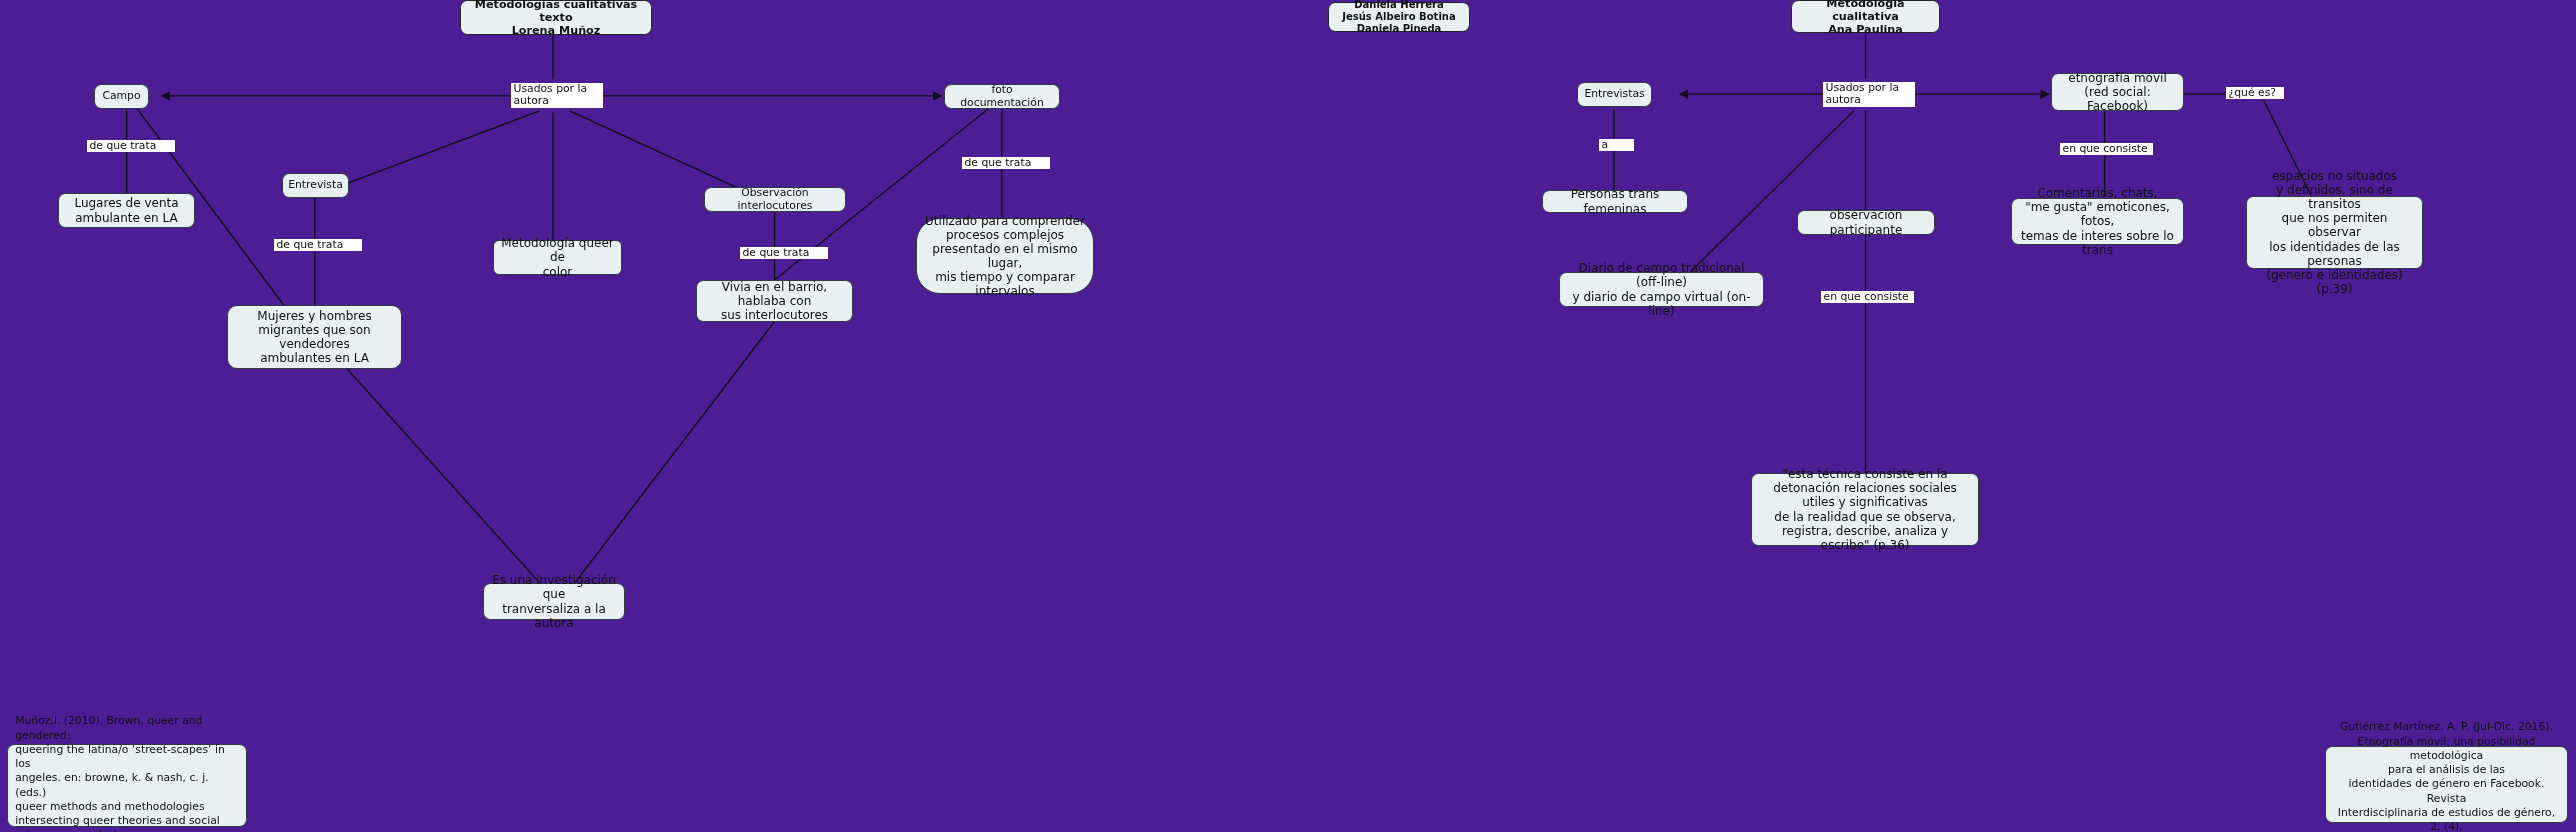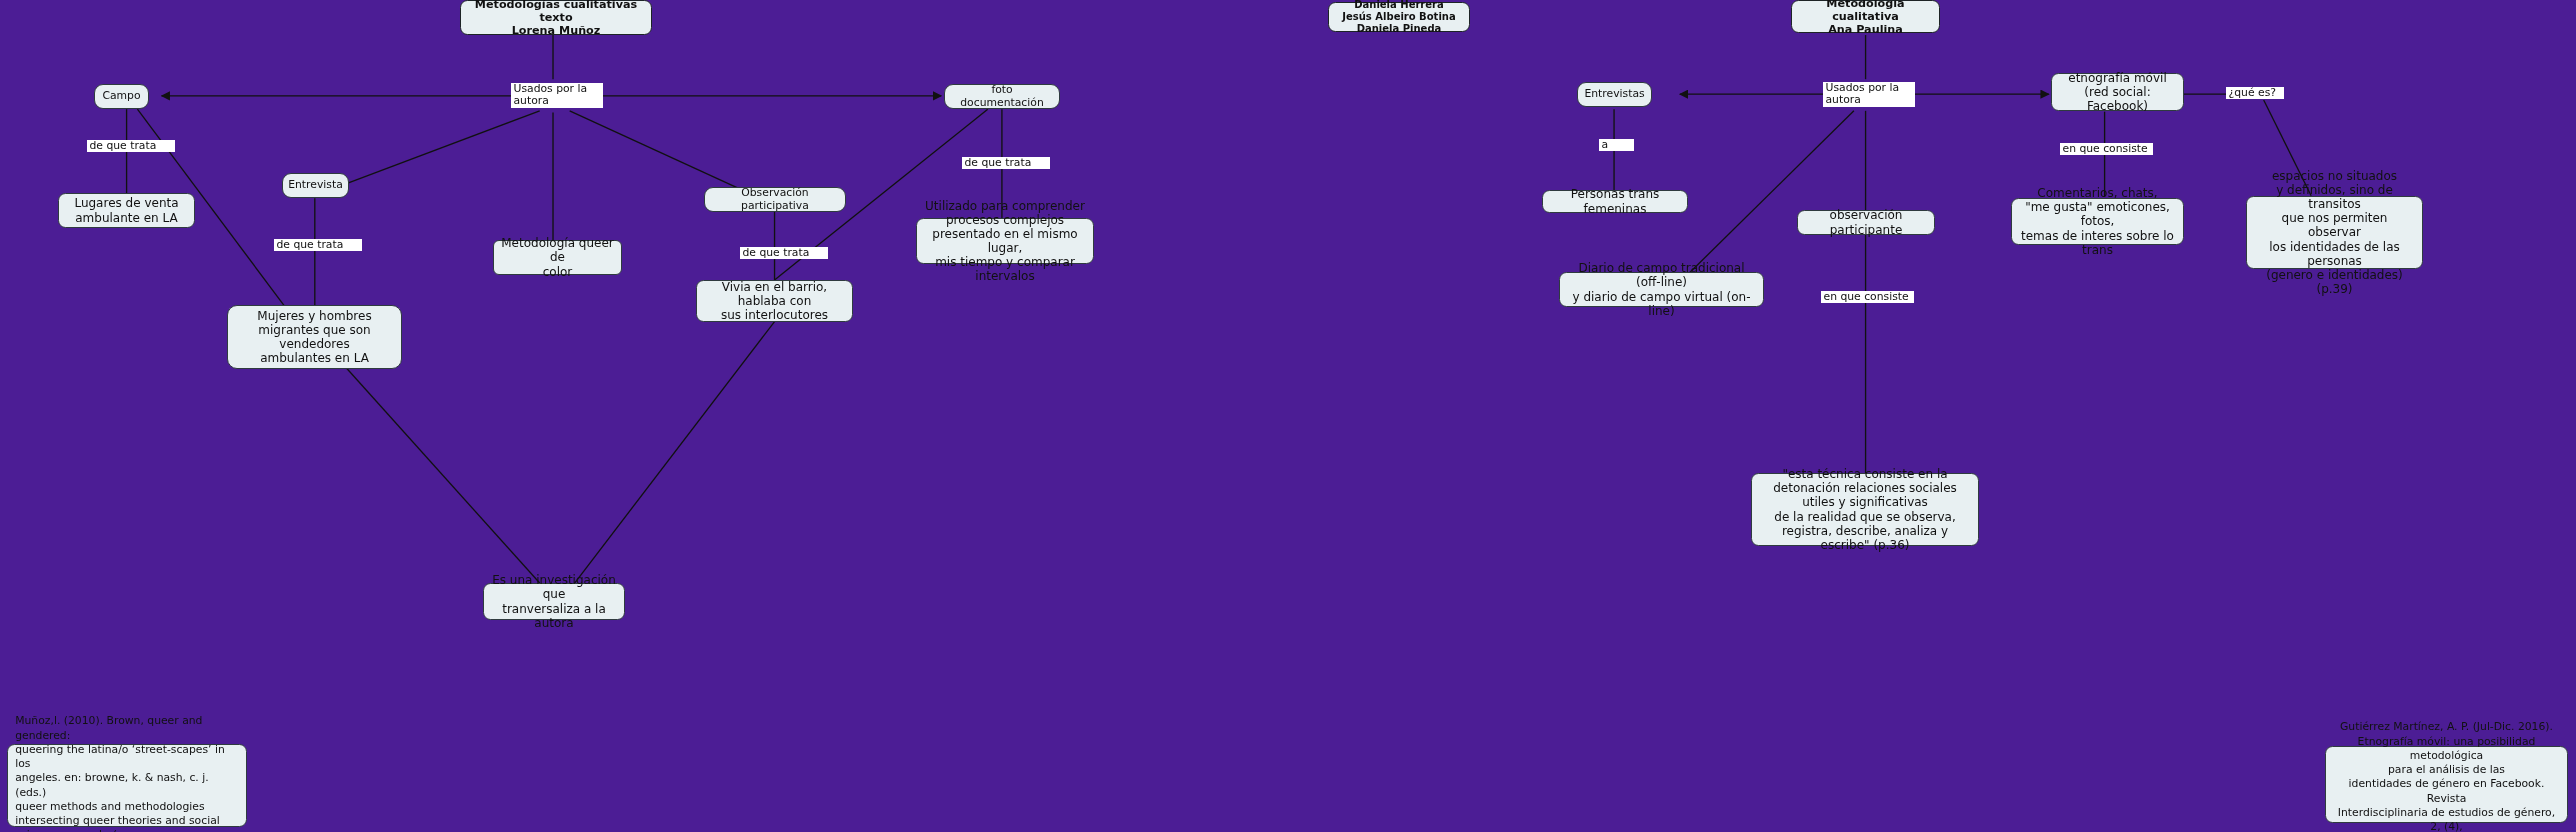--- a/index.html
+++ b/index.html
@@ -41,21 +41,21 @@
     justify-content: center;
     padding: 2.5px 6.7px;
     white-space: pre-line;
     z-index: 3;
   }
   .node.title {
     font-weight: bold;
     border-width: 0.8px;
     border-color: #1d2426;
   }
-  .node.small { font-size: 10.8px; border-radius: 9px; }
+  .node.small { font-size: 10.8px; }
   .node.tiny  { font-size: 12px; }
   .node.ref   { font-size: 10.8px; text-align: left; justify-content: flex-start; line-height: 1.32; padding: 5px 7.5px; }
   .node.ref.center { text-align: center; justify-content: center; }
 
   .edge-label {
     position: absolute;
     font-size: 10.8px;
     color: #111111;
     background: #ffffff;
     text-align: left;
@@ -130,36 +130,36 @@
 
   <div class="node title" style="left:460px; top:0px; width:192px; height:35px; font-size:11.2px;">Metodologías cualitativas texto
 Lorena Muñoz</div>
 
   <div class="node small" style="left:94px; top:84px; width:55px; height:25px;">Campo</div>
 
   <div class="node small" style="left:944px; top:84px; width:116px; height:25px;">foto documentación</div>
 
   <div class="node small" style="left:282px; top:173px; width:67px; height:25px;">Entrevista</div>
 
-  <div class="node small" style="left:704px; top:187px; width:142px; height:25px;">Observación participativa</div>
+  <div class="node small" style="left:704px; top:187px; width:142px; height:25px;">Observación interlocutores</div>
 
   <div class="node tiny" style="left:58px; top:193px; width:137px; height:35px;">Lugares de venta
 ambulante en LA</div>
 
   <div class="node tiny" style="left:493px; top:240px; width:129px; height:35px;border-radius:6px;">Metodología queer de
 color</div>
 
   <div class="node tiny" style="left:227px; top:305px; width:175px; height:64px;border-radius:10px;">Mujeres y hombres
 migrantes que son vendedores
 ambulantes en LA</div>
 
   <div class="node tiny" style="left:696px; top:280px; width:157px; height:42px;">Vivia en el barrio, hablaba con
 sus interlocutores</div>
 
-  <div class="node tiny" style="left:916px; top:218px; width:178px; height:46px;">Utilizado para comprender
+  <div class="node tiny" style="left:916px; top:218px; width:178px; height:76px;border-radius:24px;">Utilizado para comprender
 procesos complejos
 presentado en el mismo lugar,
 mis tiempo y comparar intervalos</div>
 
   <div class="node tiny" style="left:483px; top:583px; width:142px; height:37px;">Es una investigación que
 tranversaliza a la autora</div>
 
   <div class="edge-label" style="left:511px; top:83px; width:87px;">Usados por la
 autora</div>
 

